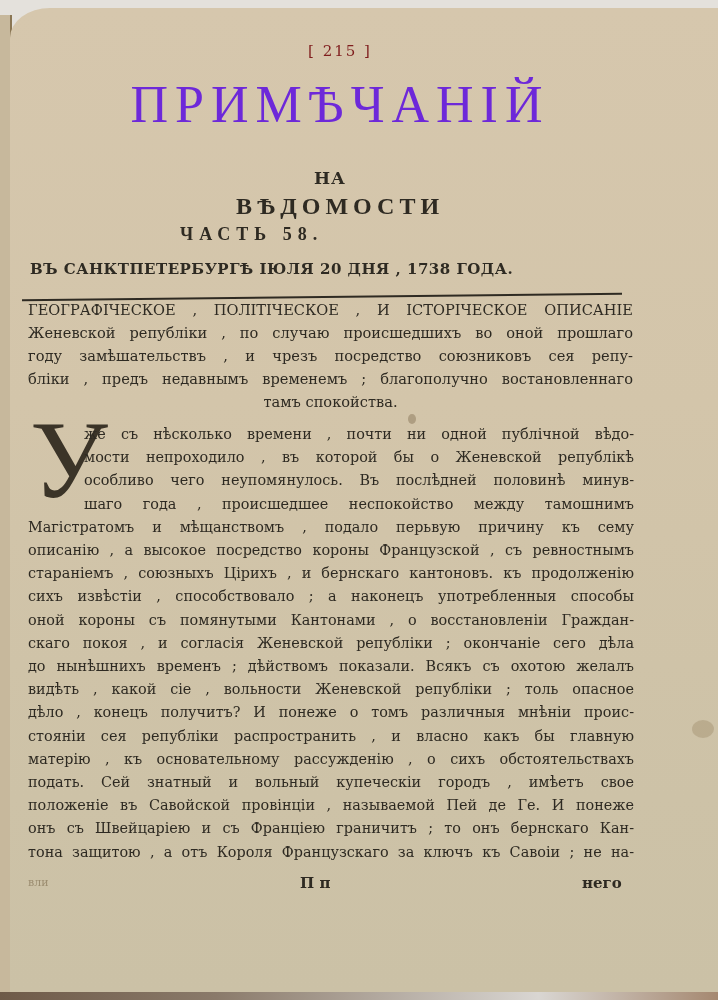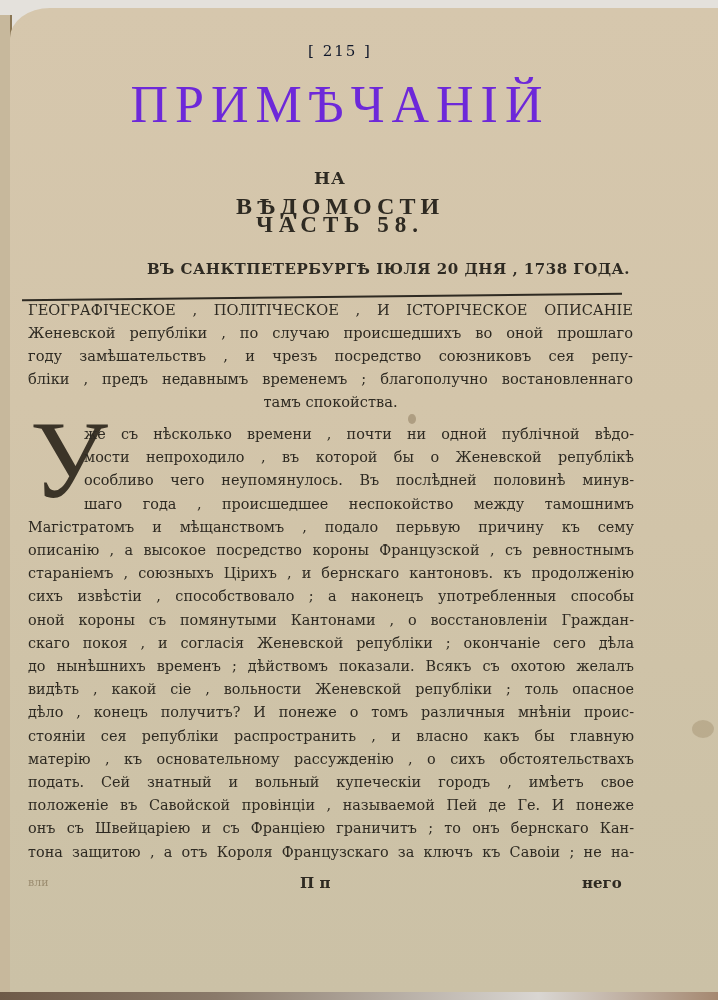--- a/index.html
+++ b/index.html
@@ -21,43 +21,43 @@
       position:absolute; left:10px; top:8px; width:712px; height:985px;
       background:linear-gradient(180deg,#d6c7ad 0%,#d3c5aa 40%,#cdc2a7 80%,#cbc1a6 100%);
       border-top-left-radius:40px 30px;
     }
     .bottom-edge {
       position:absolute; left:0; top:992px; width:718px; height:8px;
       background:linear-gradient(90deg,#6e5a48 0%,#8a7a6a 30%,#d9d6d2 75%,#a58870 100%);
     }
     .page-number {
       position:absolute; left:280px; top:42px; width:120px; text-align:center;
-      font-size:15px; letter-spacing:2px; color:#0f172a;
+      font-size:15px; letter-spacing:2px; color:#7f1d1d;
     }
     .title {
       position:absolute; left:60px; top:75px; width:560px; text-align:center;
       font-family:"Liberation Serif", serif;
       font-size:52px; letter-spacing:7px; color:#6d28d9; font-weight:normal;
     }
     .subtitle-na {
       position:absolute; left:240px; top:168px; width:180px; text-align:center;
       font-size:17px; font-weight:bold; letter-spacing:1px;
     }
     .subtitle-vedomosti {
       position:absolute; left:180px; top:193px; width:320px; text-align:center;
       font-size:24px; letter-spacing:5px; font-weight:bold;
       font-family:"Liberation Serif", serif;
     }
     .part-line {
-      position:absolute; left:180px; top:212px; width:320px; text-align:center;
-      font-size:23px; letter-spacing:6px; font-weight:bold;
+      position:absolute; left:180px; top:224px; width:320px; 
+      font-size:18px; letter-spacing:6px; font-weight:bold;
       font-family:"Liberation Serif", serif;
     }
     .date-line {
-      position:absolute; left:30px; top:260px; width:600px; text-align:right;
+      position:absolute; left:30px; top:260px; width:600px; text-align:left;
       font-size:15px; font-weight:bold; letter-spacing:0.5px;
     }
     .rule {
       position:absolute; left:22px; top:296px; width:600px; height:2px;
       background:#2e2a22; transform:rotate(-0.6deg);
     }
     .article-heading {
       position:absolute; left:28px; top:298px; width:605px;
       font-size:14.6px; line-height:23px; text-align:justify;
       text-align-last:center;

